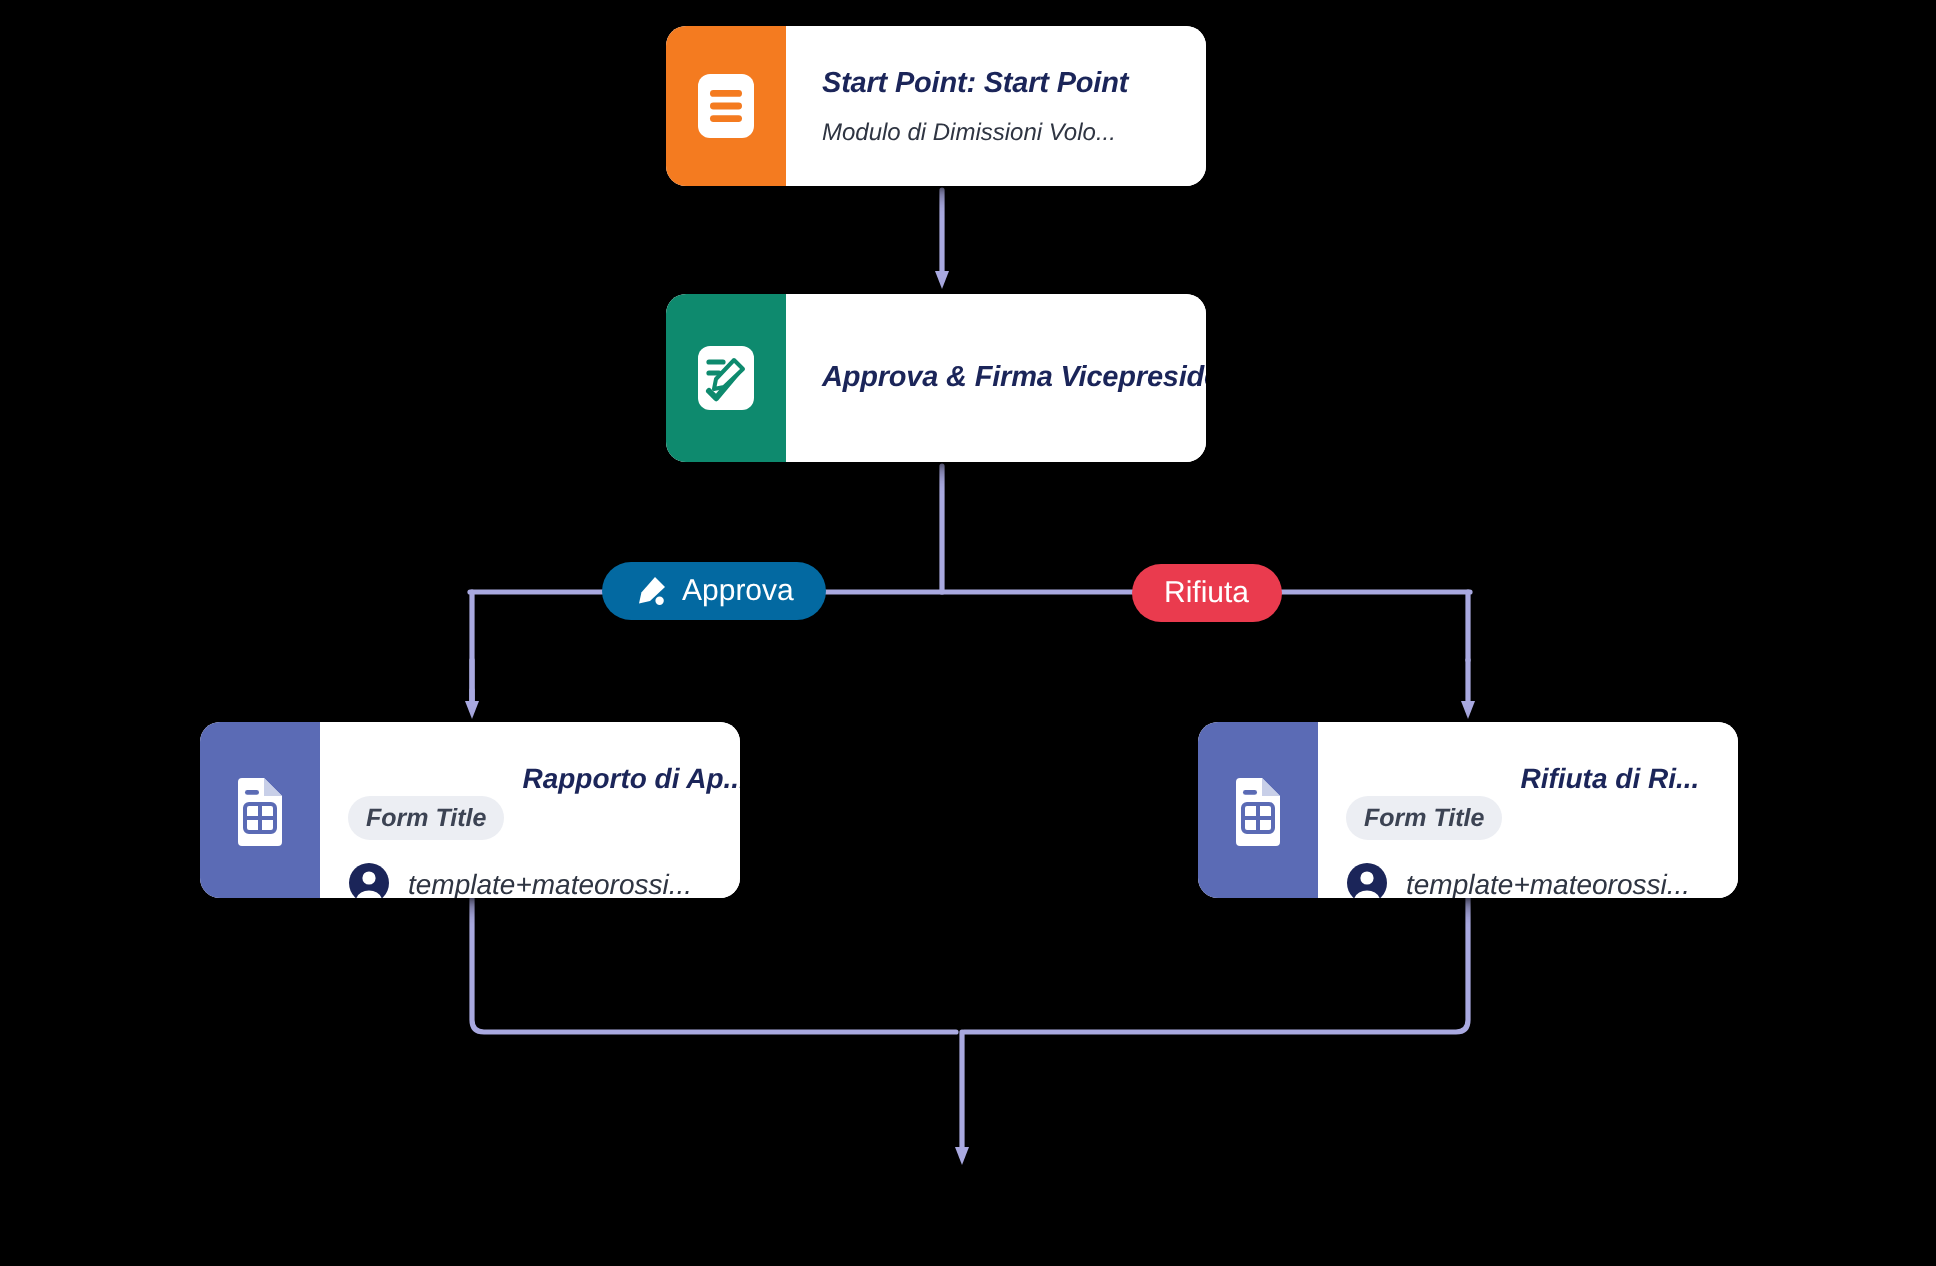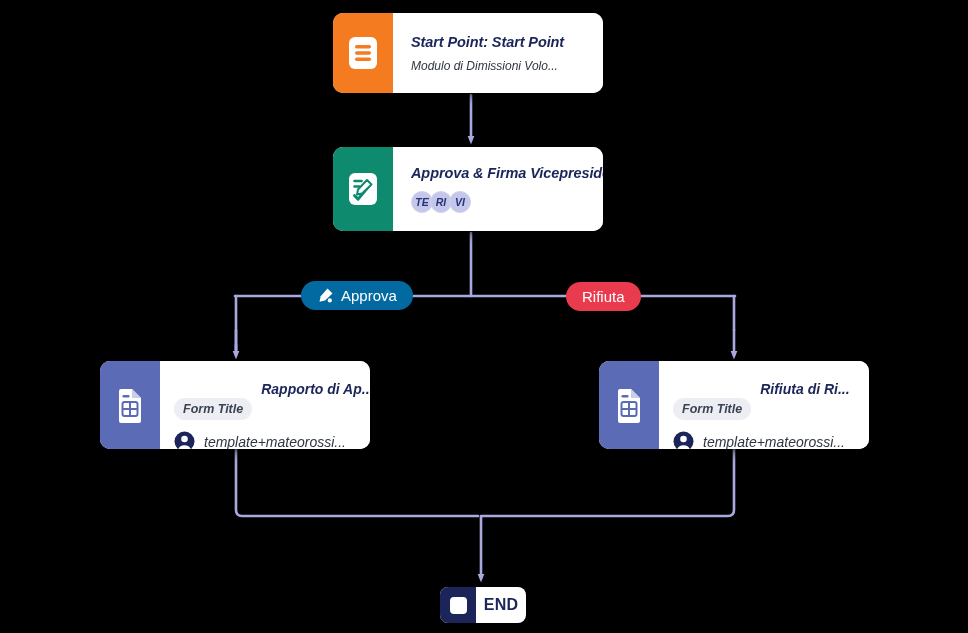--- a/index.html
+++ b/index.html
@@ -188,25 +188,20 @@
       <svg width="32" height="36" viewBox="0 0 32 36" xmlns="http://www.w3.org/2000/svg">
         <rect x="2" y="2" width="28" height="32" rx="6" fill="#ffffff"></rect>
         <path d="M7.5 10 h7" stroke="#0e8a6e" stroke-width="2.6" stroke-linecap="round"></path>
         <path d="M7.5 15.5 h5" stroke="#0e8a6e" stroke-width="2.6" stroke-linecap="round"></path>
         <path d="M7.5 24.5 l3.6 3.6 L22 15" stroke="#0e8a6e" stroke-width="3" fill="none" stroke-linecap="round" stroke-linejoin="round"></path>
         <path d="M20 9 l4.5 4.5 -9.5 9 -5 1 1-5 z" fill="#ffffff" stroke="#0e8a6e" stroke-width="2" stroke-linejoin="round"></path>
       </svg>
     </div>
     <div class="node-body">
       <div class="node-title">Approva &amp; Firma Vicepreside...</div>
-      <div class="avatars">
-        <div class="avatar">TE</div>
-        <div class="avatar">RI</div>
-        <div class="avatar">VI</div>
-      </div>
     </div>
   </div>
 
   <div class="pill" id="pill-approve">
     <svg width="17" height="17" viewBox="0 0 17 17" xmlns="http://www.w3.org/2000/svg">
       <path d="M10.5 1.5 l5 5 -7.5 7 -5.5 1.2 1.2-5.5 z" fill="#ffffff"></path>
       <circle cx="12.8" cy="13.4" r="2.1" fill="#ffffff"></circle>
     </svg>
     <span>Approva</span>
   </div>
@@ -260,20 +255,14 @@
         <svg width="21" height="21" viewBox="0 0 21 21" xmlns="http://www.w3.org/2000/svg">
           <circle cx="10.5" cy="10.5" r="10" fill="#1b2559"></circle>
           <circle cx="10.5" cy="8" r="3.3" fill="#ffffff"></circle>
           <path d="M4.2 18 a6.6 5.4 0 0 1 12.6 0 z" fill="#ffffff"></path>
         </svg>
         <span class="form-user">template+mateorossi...</span>
       </div>
     </div>
   </div>
 
-  <div id="node-end">
-    <div class="end-icon">
-      <div class="end-square"></div>
-    </div>
-    <div class="end-label">END</div>
-  </div>
 
 </div>
 
 </body></html>

